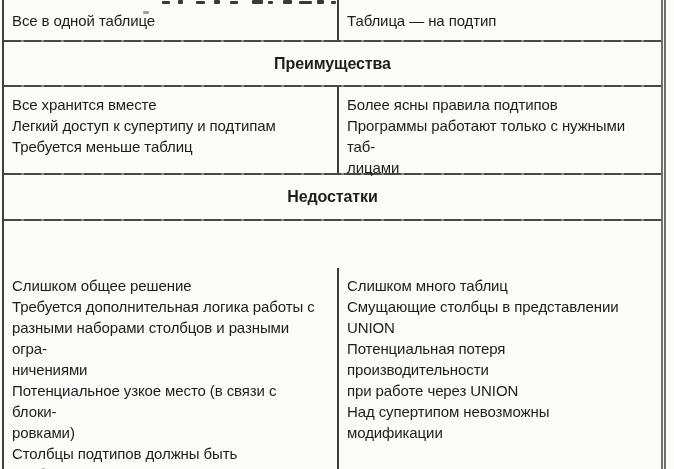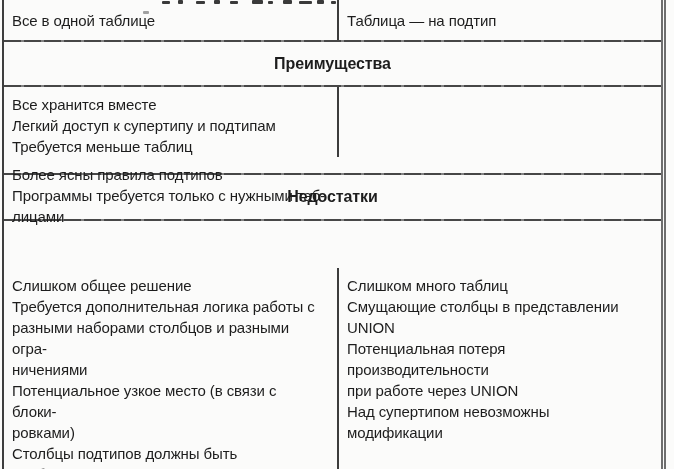--- a/index.html
+++ b/index.html
@@ -40,21 +40,21 @@
     width: 335px;
     border-right: 2px solid #3c3c3c;
     padding: 0 14px 0 8px;
   }
   .cell.right {
     flex: 1;
     padding: 0 16px 0 8px;
   }
   .row.titles { height: 40px; }
   .row.titles .cell { padding-top: 10px; }
-  .row.adv { height: 86px; flex-direction: column; }
+  .row.adv { height: 86px; }
   .row.dis { height: 240px; margin-top: 47px; }
   .row.body .cell { padding-top: 7px; }
   .hline {
     height: 2px;
     background: repeating-linear-gradient(90deg, #474747 0 17px, #828282 17px 20px);
   }
   .sechead {
     display: flex;
     align-items: center;
     justify-content: center;
@@ -104,21 +104,21 @@
 
     <div class="sechead h1">Преимущества</div>
 
     <div class="hline"></div>
 
     <div class="row body adv">
       <div class="cell left">Все хранится вместе
 Легкий доступ к супертипу и подтипам
 Требуется меньше таблиц</div>
       <div class="cell right">Более ясны правила подтипов
-Программы требуется только с нужными таб-
+Программы работают только с нужными таб-
 лицами</div>
     </div>
 
     <div class="hline"></div>
 
     <div class="sechead h2">Недостатки</div>
 
     <div class="hline"></div>
 
     <div class="row body dis">

